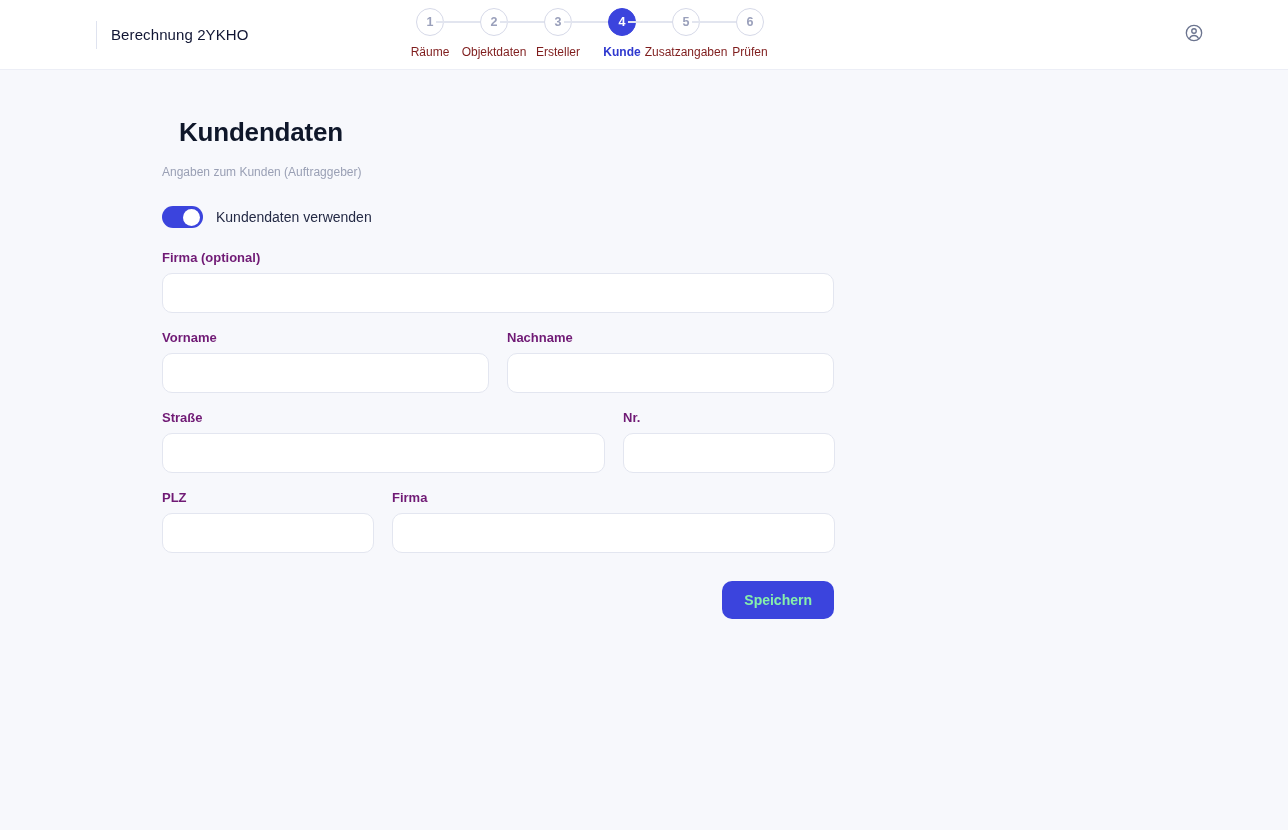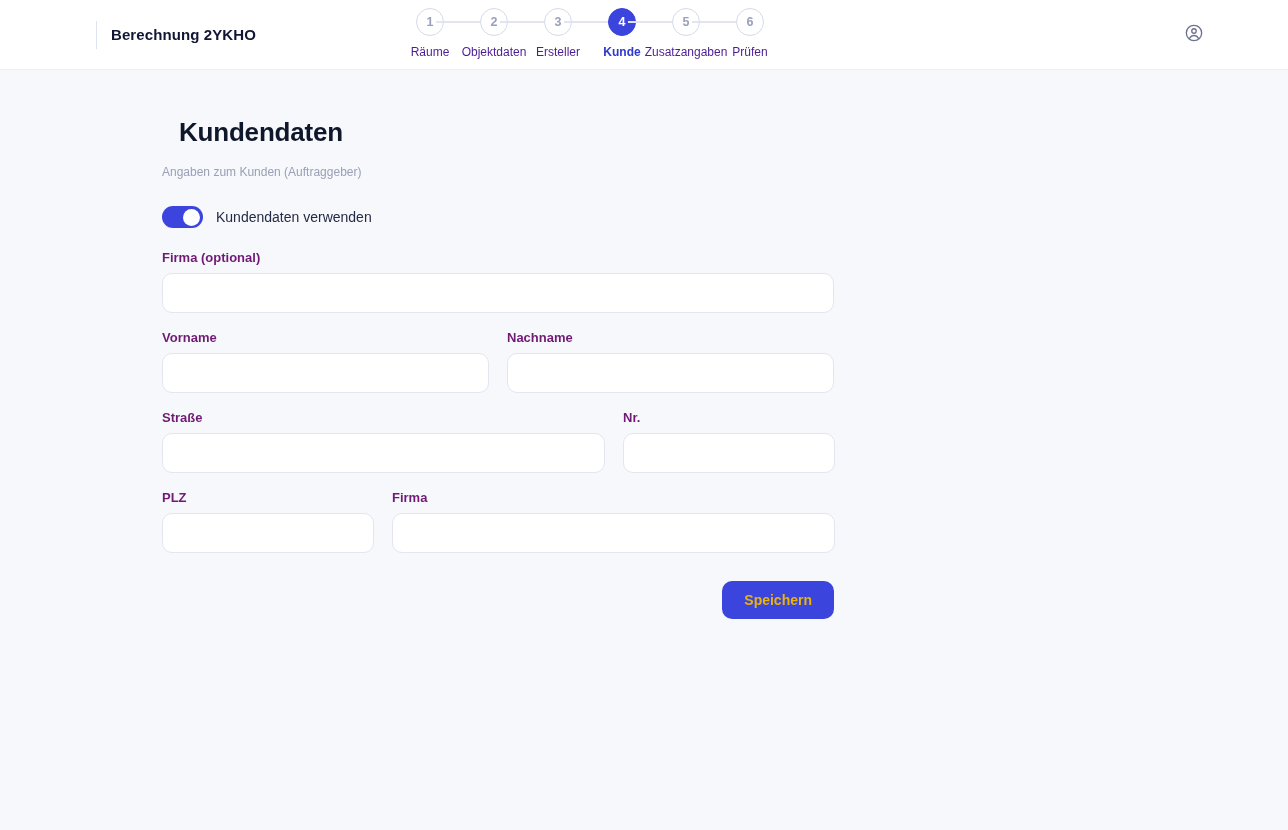--- a/index.html
+++ b/index.html
@@ -28,21 +28,21 @@
     padding-left: 96px;
   }
   .brand-divider {
     width: 1px;
     height: 28px;
     background: #dfe3ef;
     margin-right: 14px;
   }
   .brand-title {
     font-size: 15px;
-    font-weight: bold;
+    font-weight: normal;
     color: #111634;
     letter-spacing: 0.1px;
     white-space: nowrap;
   }
 
   
   .stepper {
     position: absolute;
     left: 430px;
     top: 8px;
@@ -69,21 +69,21 @@
     line-height: 1;
   }
   .step.active .step-circle {
     background: #3b44dd;
     border-color: #3b44dd;
     color: #ffffff;
   }
   .step-label {
     margin-top: 9px;
     font-size: 12px;
-    color: #4c1d95;
+    color: #7f1d1d;
     white-space: nowrap;
   }
   .step.active .step-label {
     color: #2f38cf;
     font-weight: bold;
   }
   .connector {
     height: 1.5px;
     background: #e2e5ef;
     width: 52px;
@@ -171,21 +171,21 @@
   .col-wide  { flex: 0 0 443px; }
   .col-small { flex: 0 0 212px; }
 
   .actions {
     margin-top: 28px;
     display: flex;
     justify-content: flex-end;
   }
   .save-btn {
     background: #3b44dd;
-    color: #eab308;
+    color: #86efac;
     border: none;
     border-radius: 10px;
     height: 38px;
     padding: 0 22px;
     font-size: 14px;
     font-weight: bold;
     font-family: "Liberation Sans", sans-serif;
     cursor: pointer;
   }
 </style>

